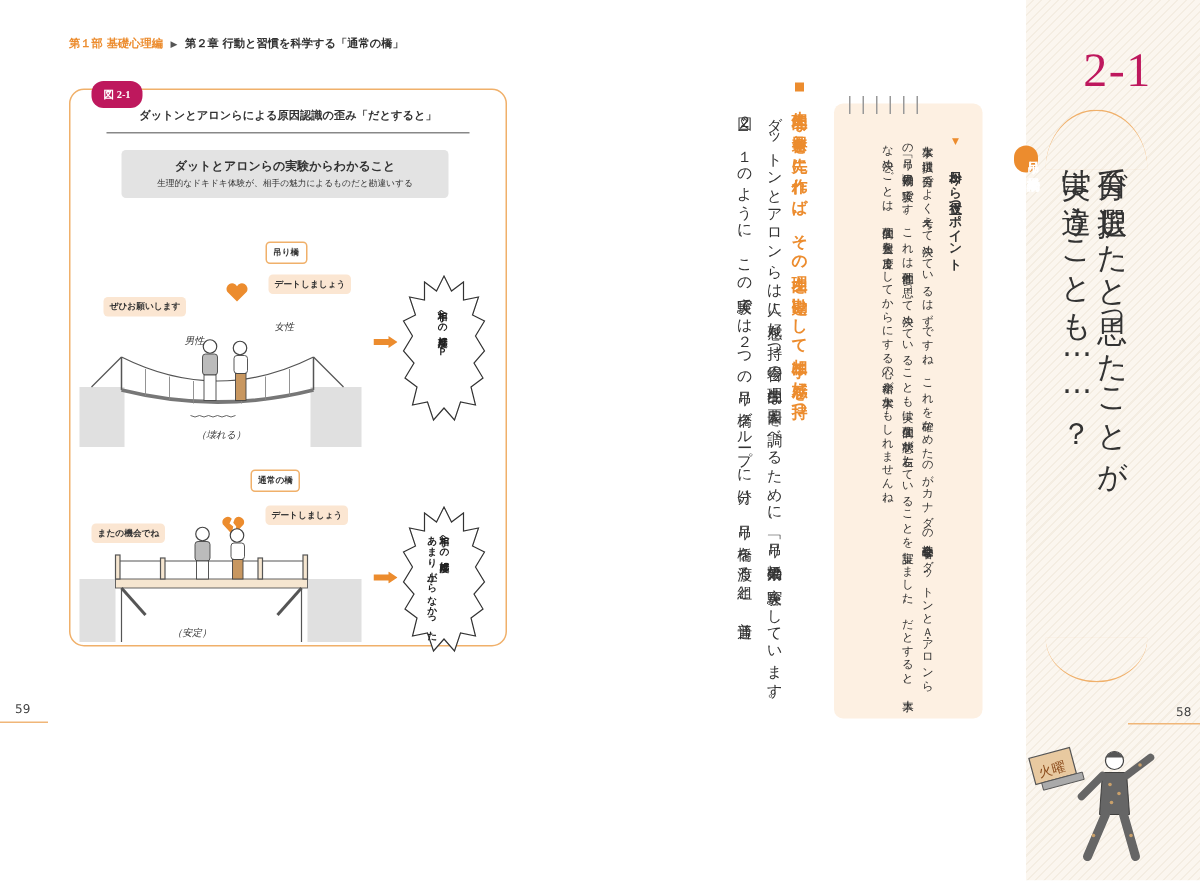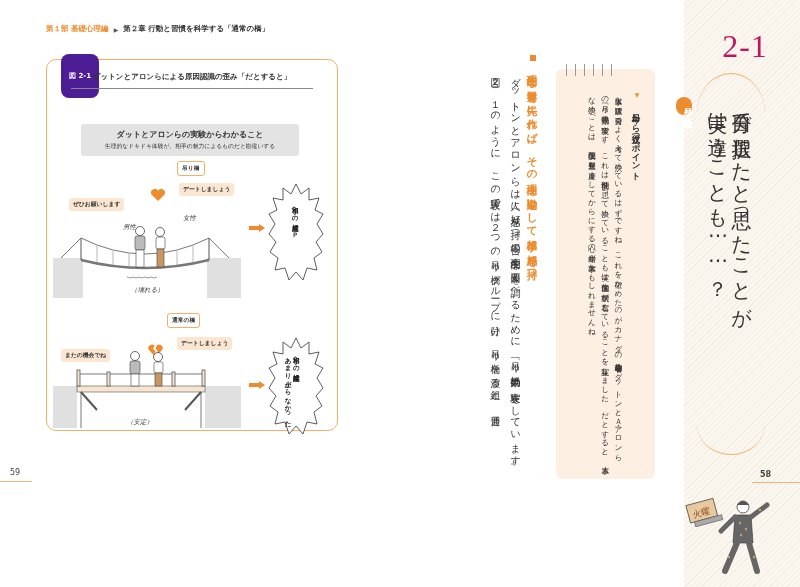--- a/index.html
+++ b/index.html
@@ -15,25 +15,25 @@
   .breadcrumb { position: absolute; left: 46px; top: 24px; font-size: 7.5px; white-space: nowrap; display: flex; gap: 5px; align-items: center; }
   .breadcrumb .part { color: #ec8c2e; font-weight: bold; }
   .breadcrumb .sep { color: #555; font-size: 6px; }
   .breadcrumb .chapter { color: #333; font-weight: bold; }
 
   .page-num { position: absolute; font-size: 8px; color: #444; }
   .page-num-line { position: absolute; height: 1px; background: #f0b678; }
 
   
   .figure-box { position: absolute; left: 46px; top: 59px; width: 292px; height: 372px; border: 1.3px solid #f0b06a; border-radius: 10px; background: #fff; }
-  .fig-label { position: absolute; left: 14px; top: -6px; background: #4c1d95; color: #fff; font-size: 7px; font-weight: bold; padding: 17px 8px; border-radius: 8px; }
+  .fig-label { position: absolute; left: 14px; top: -6px; background: #be185d; color: #fff; font-size: 7px; font-weight: bold; padding: 4px 8px; border-radius: 8px; font-family: Liberation Serif, serif; }
   .fig-title { position: absolute; left: 0; width: 100%; top: 12px; text-align: center; font-size: 7.5px; font-weight: bold; color: #333; }
   .fig-title-line { position: absolute; left: 24px; right: 24px; top: 28px; height: 1px; background: #888; }
 
-  .summary-box { position: absolute; left: 34px; top: 64px; width: 218px; height: 32px; background: #e3e3e3; border-radius: 3px; text-align: center; }
+  .summary-box { position: absolute; left: 34px; top: 40px; width: 218px; height: 32px; background: #e3e3e3; border-radius: 3px; text-align: center; }
   .summary-title { font-size: 8px; font-weight: bold; color: #333; margin-top: 5px; }
   .summary-sub { font-size: 5.8px; color: #333; margin-top: 2px; }
 
   .tag { position: absolute; background: #fbe6d2; color: #333; font-size: 5.8px; padding: 2px 4px; border-radius: 3px; white-space: nowrap; font-weight: bold; }
   .tag.outline { background: #fff; border: 1px solid #f0b06a; }
   .label-small { position: absolute; font-size: 6.5px; color: #333; white-space: nowrap; font-style: italic; }
   .arrow { position: absolute; width: 16px; height: 8px; }
   .burst { position: absolute; }
   .burst-text { position: absolute; writing-mode: vertical-rl; font-size: 6.5px; font-weight: bold; color: #222; line-height: 1.25; letter-spacing: 0.5px; }
 
@@ -157,21 +157,21 @@
         <line x1="154" y1="42" x2="154" y2="78" stroke="#555" stroke-width="0.8"></line>
 
         <circle cx="88" cy="6" r="4.5" fill="#fff" stroke="#444" stroke-width="0.8"></circle>
         <rect x="83" y="11" width="10" height="13" rx="2" fill="#bbb" stroke="#444" stroke-width="0.6"></rect>
         <rect x="84" y="24" width="8" height="12" fill="#fff" stroke="#444" stroke-width="0.6"></rect>
 
         <circle cx="111" cy="7" r="4.5" fill="#fff" stroke="#444" stroke-width="0.8"></circle>
         <rect x="107" y="12" width="9" height="11" rx="2" fill="#fff" stroke="#444" stroke-width="0.6"></rect>
         <rect x="108" y="23" width="7" height="13" fill="#c89760" stroke="#444" stroke-width="0.6"></rect>
       </svg>
-      <div class="label-small" style="left:80px; top:358px;text-align:right;">（安定）</div>
+      <div class="label-small" style="left:68px; top:358px;text-align:right;">（安定）</div>
 
       <svg class="arrow" style="left:202px; top:321px;" viewBox="0 0 16 8">
         <path d="M0 2 H10 V0 L16 4 L10 8 V6 H0 Z" fill="#ec8c2e"></path>
       </svg>
       <svg class="burst" style="left:220px; top:276px;" width="58" height="100" viewBox="0 0 58 100">
         <path d="M29 2 L34 12 L42 6 L42 18 L52 16 L48 28 L56 32 L50 42 L56 52 L49 60 L55 70 L47 76 L50 88 L40 86 L36 98 L29 90 L22 98 L18 86 L8 88 L11 76 L3 70 L9 60 L2 52 L8 42 L2 32 L10 28 L6 16 L16 18 L16 6 L24 12 Z" fill="#fff" stroke="#333" stroke-width="0.8"></path>
       </svg>
       <div class="burst-text" style="left:237px; top:292px;">
         <span>相手への好感度は</span><br>
         <span>あまり上がらなかった</span>
@@ -209,21 +209,21 @@
 
   <div class="section-num">2-1</div>
   <div class="arc-top"></div>
   <div class="topic-tag vertical">吊り橋効果</div>
   <div class="main-title vertical">
     <span>自分で選択したと思ったことが</span><br>
     <span>実は違うことも……？</span>
   </div>
   <div class="arc-bottom"></div>
 
-  <div class="page-num" style="left:760px; top:470px;font-weight:bold;">58</div>
+  <div class="page-num" style="left:784px; top:470px;">58</div>
   <div class="page-num-line" style="left:752px; top:482px; width:48px;"></div>
 
   <svg style="position:absolute; left:685px; top:495px;" width="95" height="85" viewBox="0 0 95 85">
     <g transform="rotate(-15 20 20)">
       <rect x="4" y="6" width="28" height="18" fill="#e8c9a0" stroke="#555" stroke-width="0.8"></rect>
       <text x="8" y="20" font-size="9" fill="#8a4a1a" font-family="DejaVu Sans, sans-serif">火曜</text>
       <rect x="8" y="24" width="28" height="5" fill="#aaa" stroke="#555" stroke-width="0.6"></rect>
     </g>
     <circle cx="58" cy="12" r="6" fill="#fff" stroke="#444" stroke-width="0.8"></circle>
     <path d="M52 10 Q58 2 64 10" fill="#555"></path>

